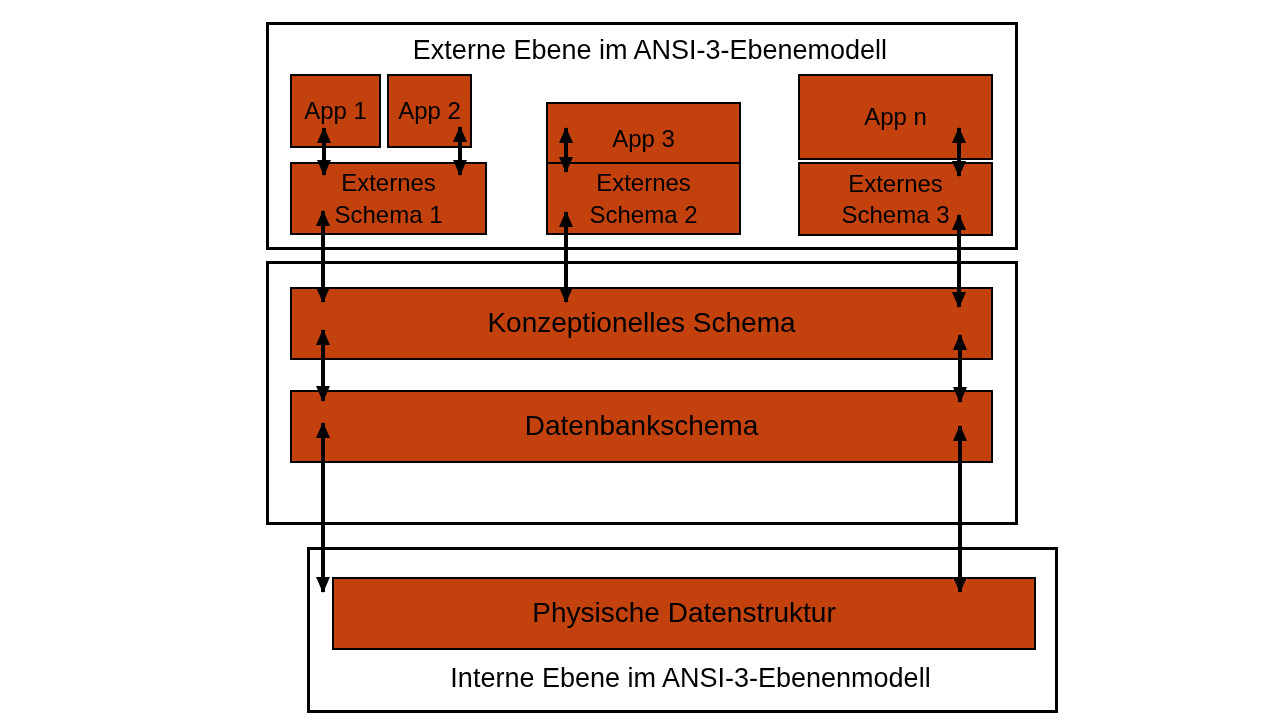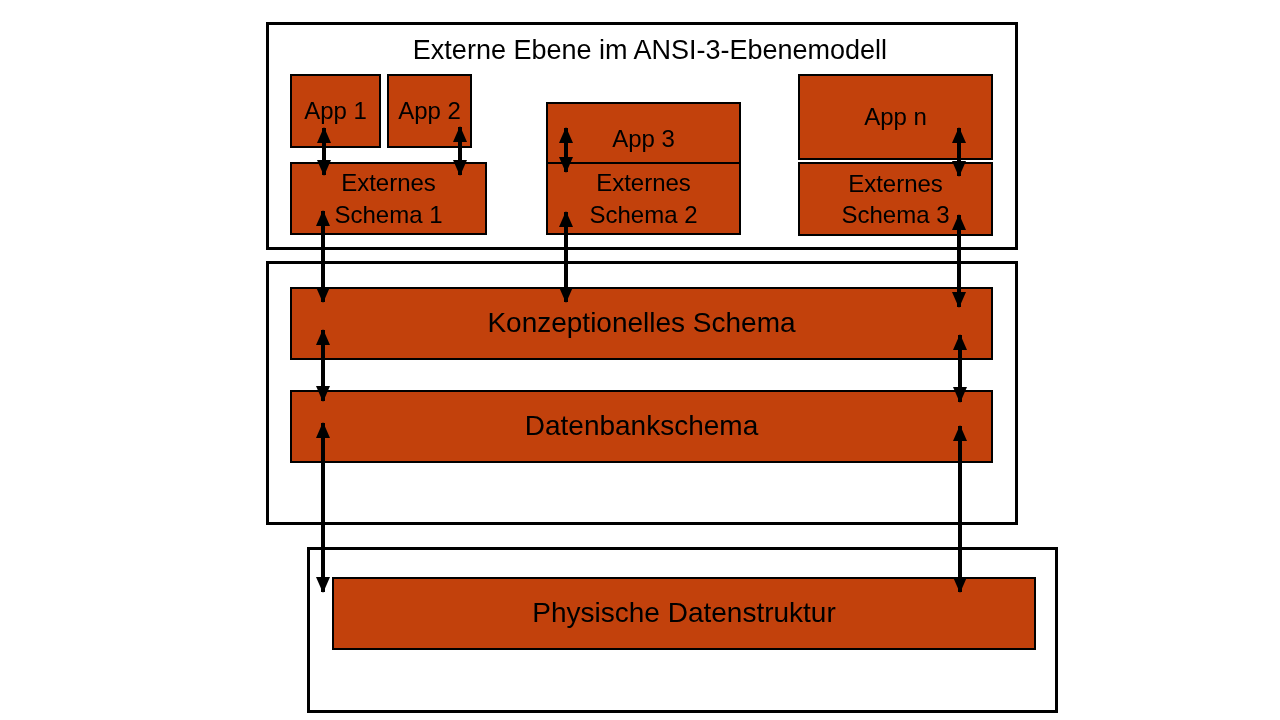--- a/index.html
+++ b/index.html
@@ -86,20 +86,21 @@
   </div>
   <div class="node node-wide" style="left:21px; top:126px; width:703px; height:73px;">
     <span>Datenbankschema</span>
   </div>
 </div>
 
 <div class="level-container" style="left:266px; top:547px; width:751px; height:166px;margin-left:41px;">
   <div class="node node-wide" style="left:22px; top:27px; width:704px; height:73px;">
     <span>Physische Datenstruktur</span>
   </div>
+  <div class="caption" style="top:112px;">Interne Ebene im ANSI-3-Ebenenmodell</div>
 </div>
 
 <svg class="connector-layer" viewBox="0 0 1280 720" xmlns="http://www.w3.org/2000/svg">
   <defs>
     <marker id="arrowhead" viewBox="0 0 16 14" markerWidth="16" markerHeight="14" refX="15" refY="7" orient="auto-start-reverse" markerUnits="userSpaceOnUse">
       <path d="M0,0 L16,7 L0,14 Z" fill="#000"></path>
     </marker>
   </defs>
   <g id="connector-lines">
       <line x1="324" x2="324" y1="128" y2="175" marker-end="url(#arrowhead)" marker-start="url(#arrowhead)"></line>

